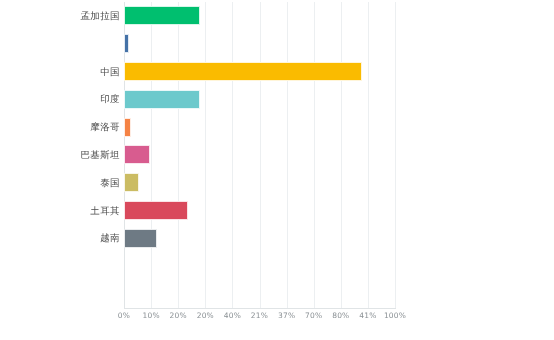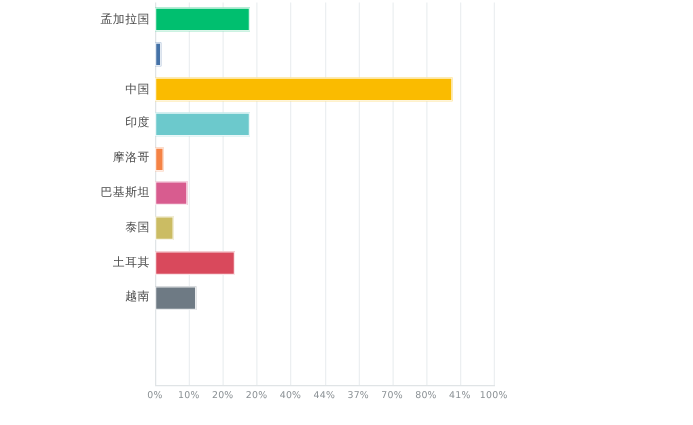--- a/index.html
+++ b/index.html
@@ -184,21 +184,21 @@
           </div>
         </div>
       </div>
 
     <div class="x-axis" id="x-axis">
         <div class="tick" style="left: 124px; color: rgb(138, 144, 148);">0%</div>
         <div class="tick" style="left: 151.1px; color: rgb(138, 144, 148);">10%</div>
         <div class="tick" style="left: 178.2px; color: rgb(138, 144, 148);">20%</div>
         <div class="tick" style="left: 205.3px; color: rgb(138, 144, 148);">20%</div>
         <div class="tick" style="left: 232.4px; color: rgb(138, 144, 148);">40%</div>
-        <div class="tick" style="left: 259.5px; color: rgb(138, 144, 148);">44%</div>
+        <div class="tick" style="left: 259.5px; color: rgb(138, 144, 148);">21%</div>
         <div class="tick" style="left: 286.6px; color: rgb(138, 144, 148);">37%</div>
         <div class="tick" style="left: 313.7px; color: rgb(138, 144, 148);">70%</div>
         <div class="tick" style="left: 340.8px; color: rgb(138, 144, 148);">80%</div>
         <div class="tick" style="left: 367.9px; color: rgb(138, 144, 148);">41%</div>
         <div class="tick" style="left: 395px; color: rgb(138, 144, 148);">100%</div>
       </div>
 
   </div>
 </div>
 

